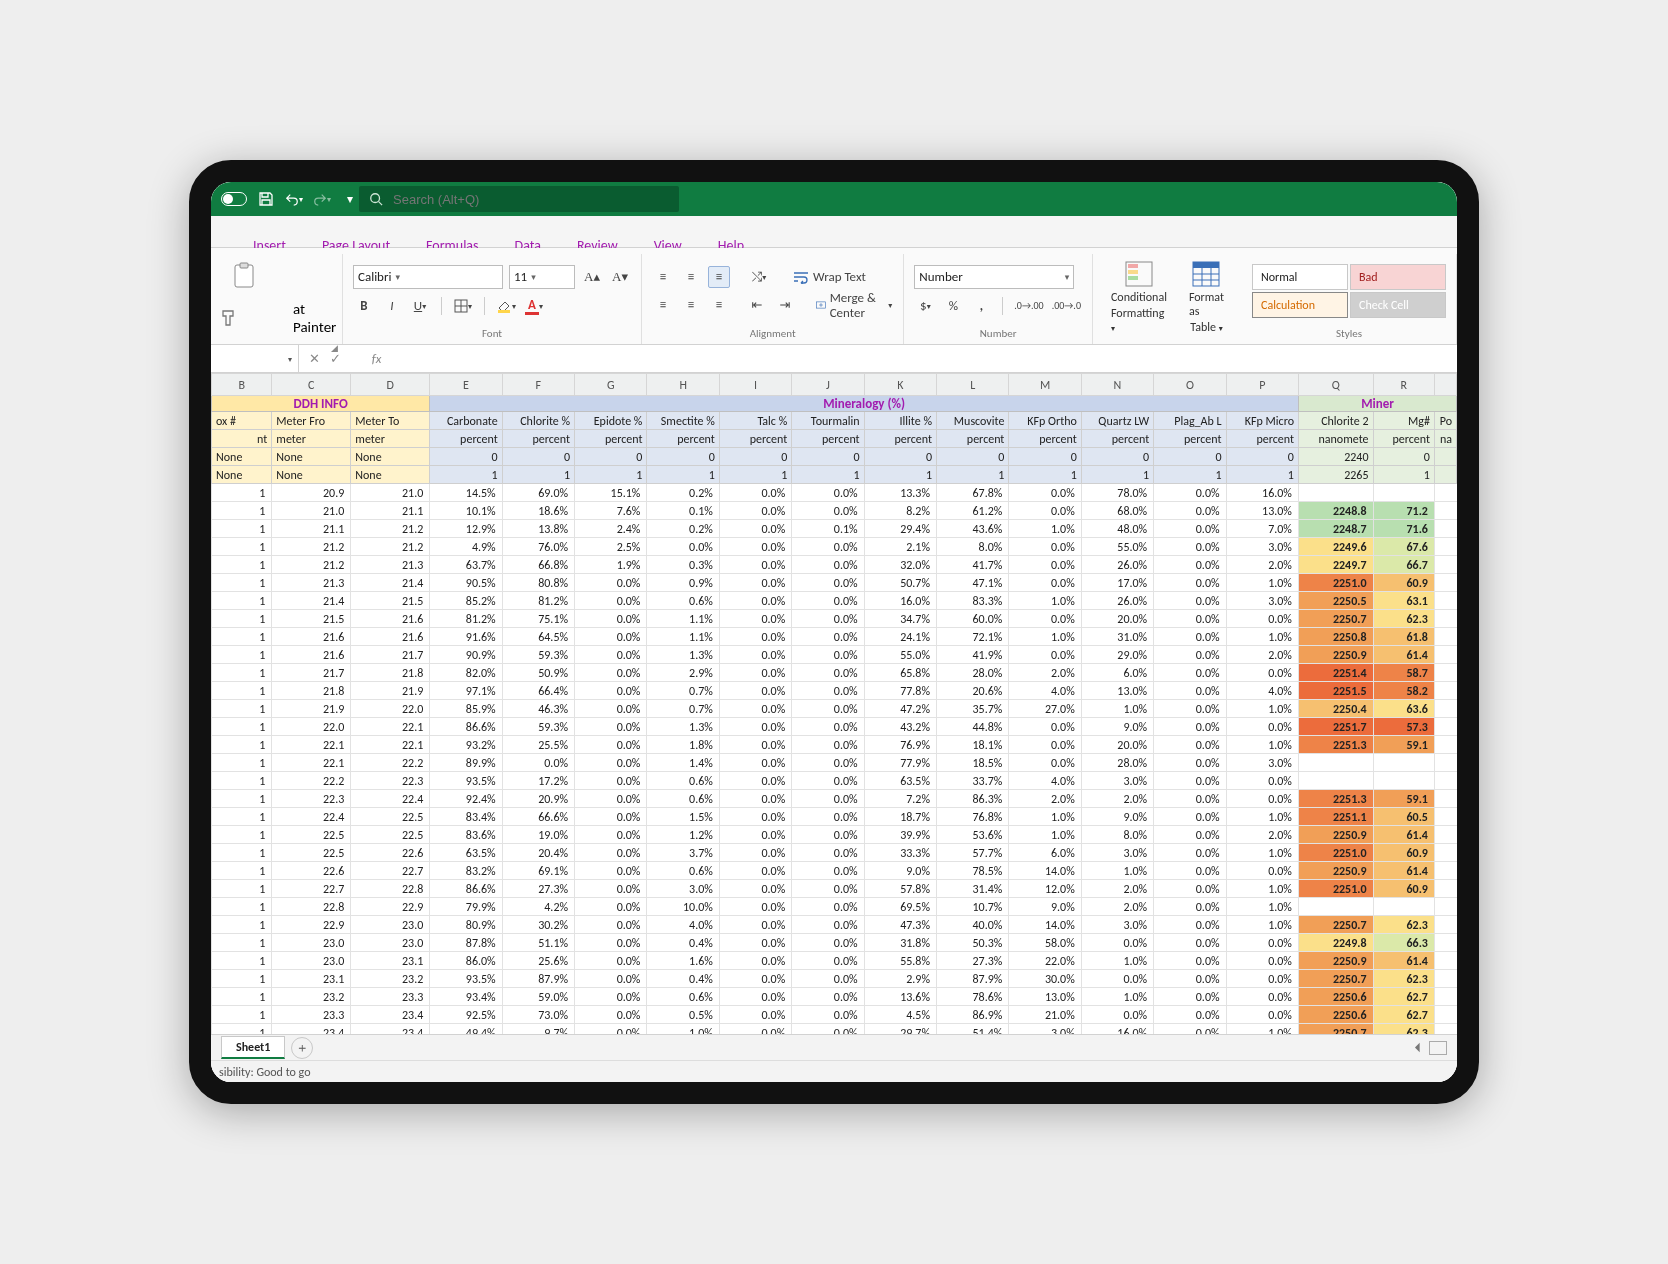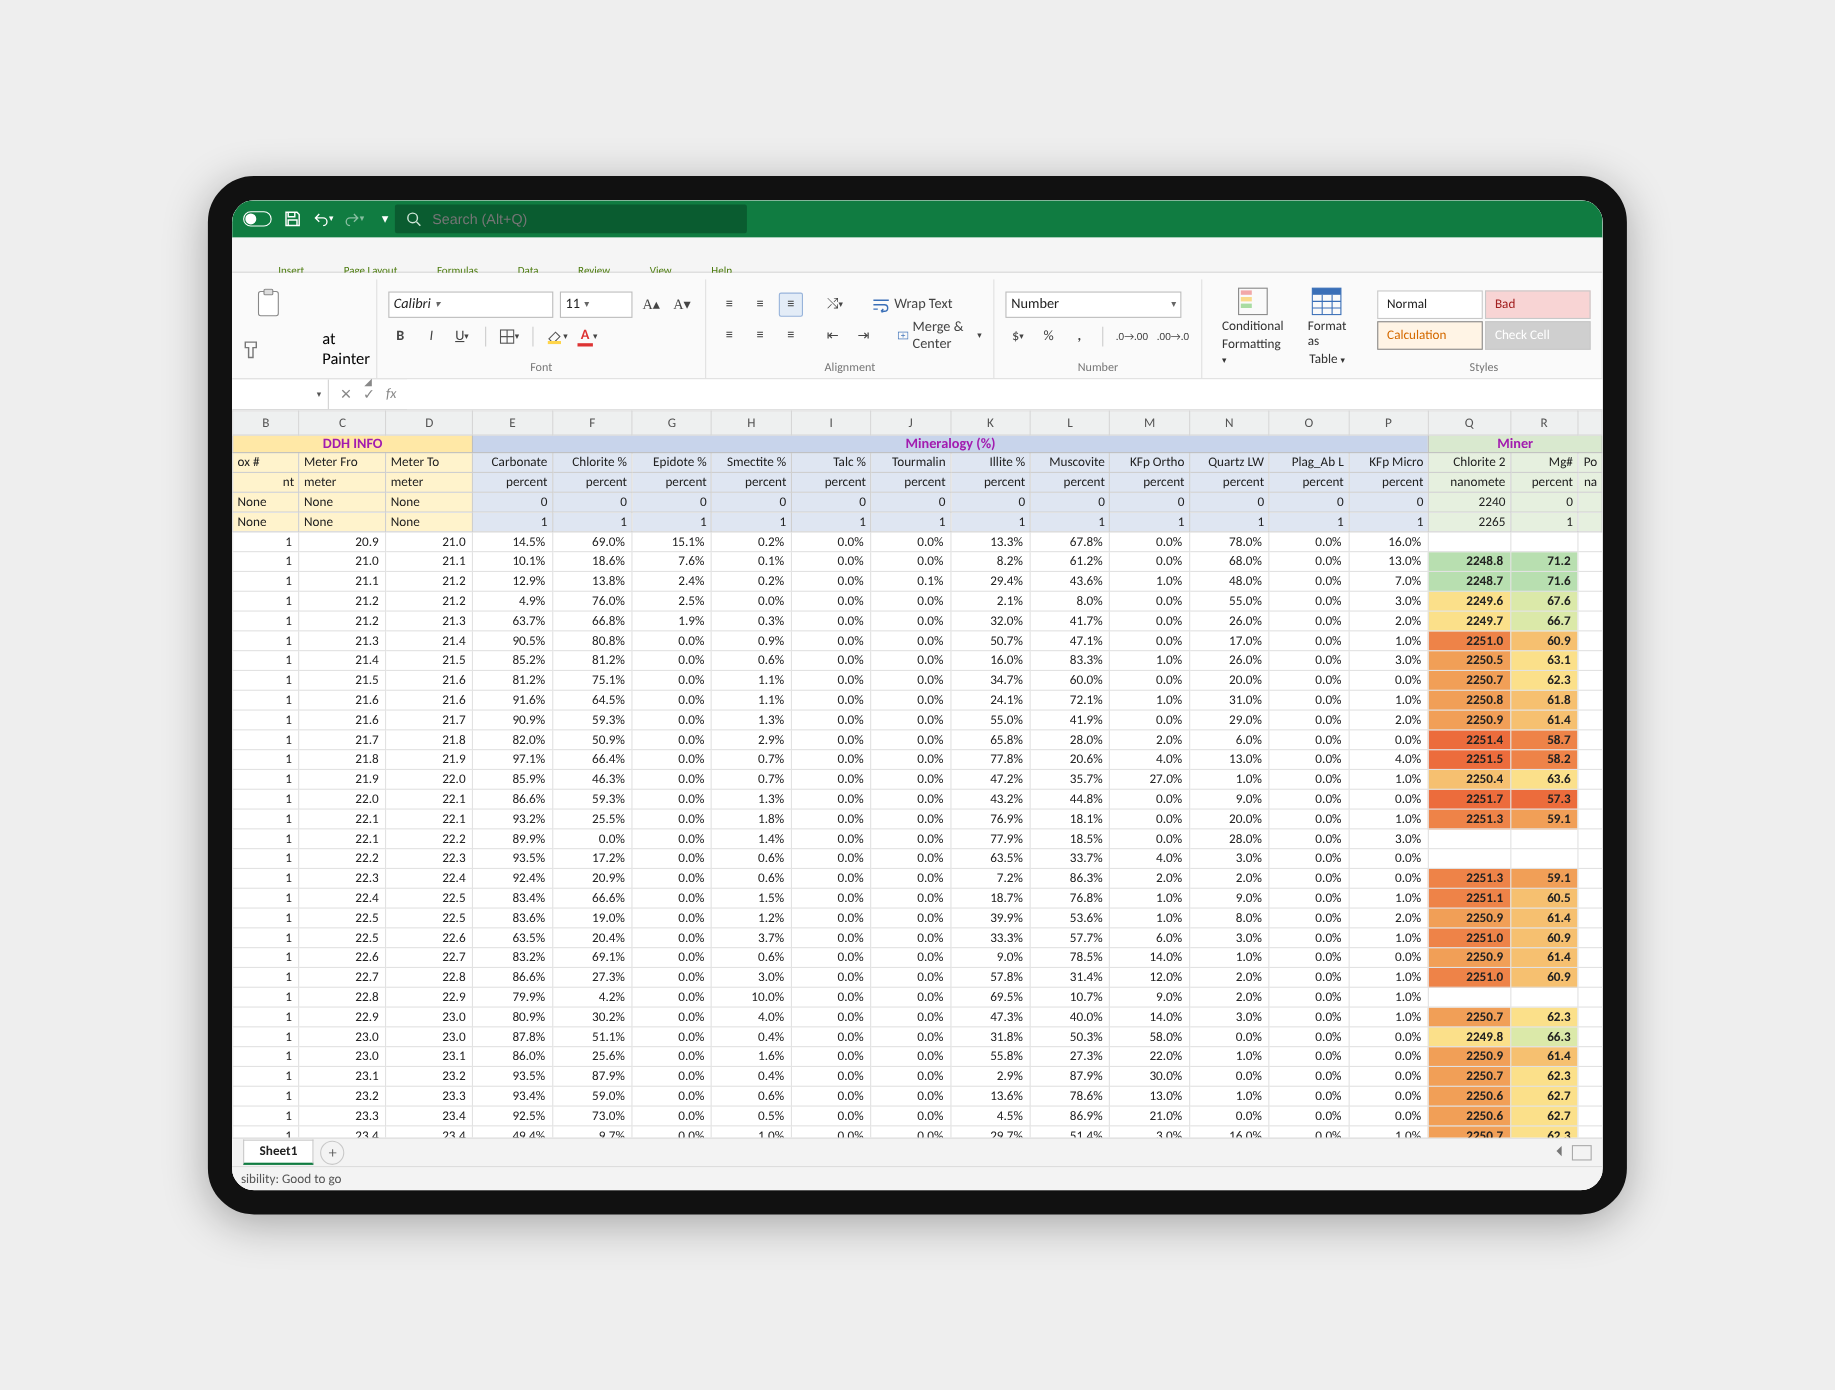--- a/index.html
+++ b/index.html
@@ -63,21 +63,21 @@
     border-bottom: 1px solid #d2d2d2;
     height: 32px;
     display: flex;
     align-items: stretch;
     padding-left: 8px;
     gap: 0;
   }
   .ribbon-tabs .tab {
     padding: 0 18px;
     display: flex; align-items: center;
-    color: #4d7c0f; cursor: pointer; font-size:10px;margin-top:28px;
+    color: #a21caf; cursor: pointer; font-size:14px;margin-top:28px;
   }
   
   .ribbon {
     background: #fafafa;
     border-bottom: 1px solid #d2d2d2;
     display: flex;
     align-items: stretch;
     padding: 6px 0 0 0;
     min-height: 96px;
   }
@@ -283,21 +283,21 @@
           </div>
         </div>
         <div class="label">
             <span class="launcher">◢</span>
           </div>
       </div>
 
       <div class="group">
         <div class="controls">
           <div class="row">
-            <div class="sel" style="width:150px;font-style:italic;">
+            <div class="sel" style="width:150px;">
                 <span>Calibri</span>
                 <span class="chev">▾</span>
               </div>
             <div class="sel" style="width:66px;">
                 <span>11</span>
                 <span class="chev">▾</span>
               </div>
             <span class="mini-btn" style="font-family:serif;">A▴</span>
             <span class="mini-btn" style="font-family:serif;">A▾</span>
           </div>
@@ -446,21 +446,21 @@
       </div>
     </div>
 
     <div class="formula-bar">
       <div class="name-box">
           <span style="font-size:8px;">▾</span>
         </div>
       <div class="fx-btns">
         <span>✕</span>
         <span>✓</span>
-        <span style="font-style:italic;">fx</span>
+        <span style="font-style:italic;margin-left:21px;">fx</span>
       </div>
       <input class="fx-input" value="" style="">
     </div>
 
     <div class="grid-wrap">
       <table class="grid">
         <colgroup>
           <col class="cB">
             <col class="cC">
             <col class="cD">

